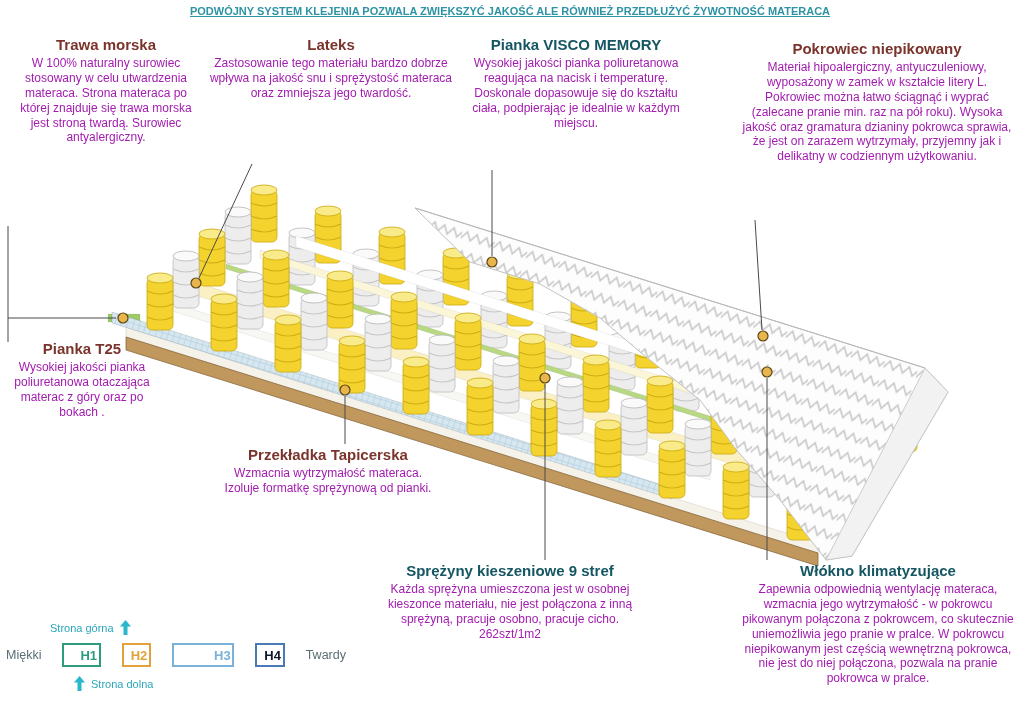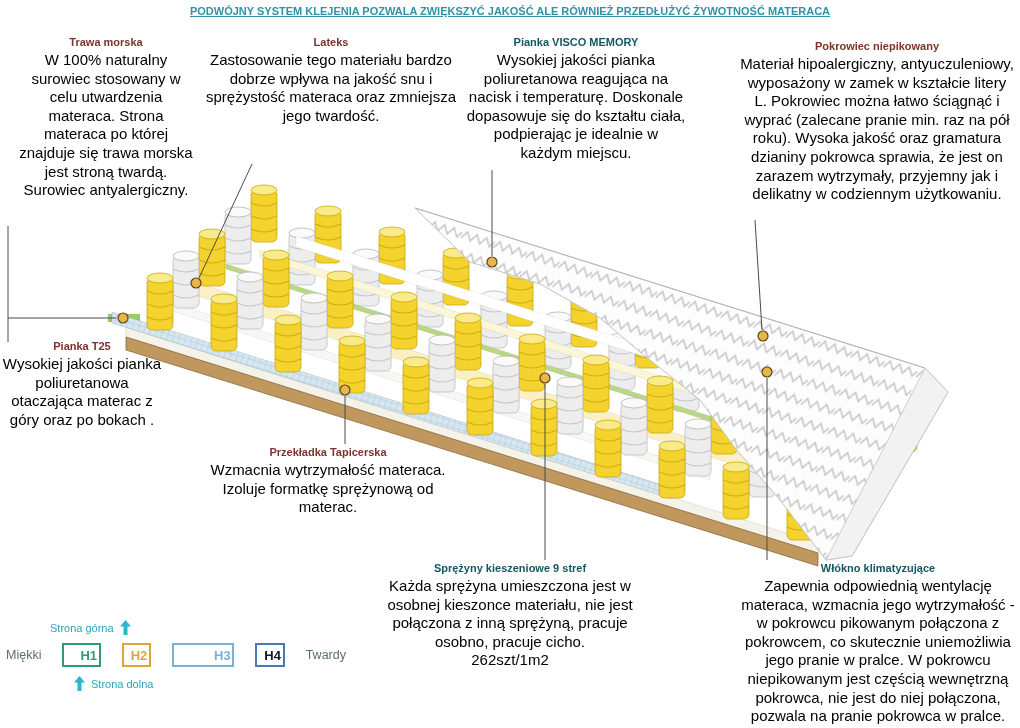--- a/index.html
+++ b/index.html
@@ -2,24 +2,24 @@
 <html><head>
 <meta charset="utf-8">
 <style>
   html,body{margin:0;padding:0;background:#fff;}
   .page{position:relative;width:1020px;height:728px;background:#fff;overflow:hidden;
         font-family:"Liberation Sans","DejaVu Sans",sans-serif;}
   .header{position:absolute;top:5px;left:0;width:100%;text-align:center;
           font-size:11px;font-weight:bold;color:#2e93a4;text-decoration:underline;}
   .mattress{position:absolute;left:0;top:0;width:1020px;height:728px;}
   .co{position:absolute;text-align:center;}
-  .co-title{font-size:11px;font-weight:bold;margin-bottom:3px;}
+  .co-title{font-size:15px;font-weight:bold;margin-bottom:3px;}
   .warm{color:#7b342b;}
   .cool{color:#155663;}
-  .co-body{font-size:15px;line-height:1.24;color:#000000;}
+  .co-body{font-size:12px;line-height:1.24;color:#a21caf;}
   #co-trawa{left:18px;top:36px;width:176px;}
   #co-lateks{left:198px;top:36px;width:266px;}
   #co-visco{left:466px;top:36px;width:220px;}
   #co-pokrowiec{left:740px;top:40px;width:274px;}
   #co-t25{left:0px;top:340px;width:164px;}
   #co-przekladka{left:208px;top:446px;width:240px;}
   #co-sprezyny{left:372px;top:562px;width:276px;}
   #co-wlokno{left:740px;top:562px;width:276px;}
   .scale{position:absolute;left:6px;top:620px;width:340px;font-size:11px;color:#2ba6bb;}
   .scale-top{margin-left:44px;display:flex;gap:6px;align-items:center;}
@@ -180,21 +180,21 @@
   </div>
 
   <div class="co" id="co-t25">
     <div class="co-title warm">Pianka T25</div>
     <div class="co-body">Wysokiej jakości pianka poliuretanowa otaczająca materac z góry oraz po bokach .</div>
   </div>
 
   <div class="co" id="co-przekladka">
     <div class="co-title warm">Przekładka Tapicerska</div>
     <div class="co-body">Wzmacnia wytrzymałość materaca.</div>
-    <div class="co-body">Izoluje formatkę sprężynową od materac.</div>
+    <div class="co-body">Izoluje formatkę sprężynową od pianki.</div>
   </div>
 
   <div class="co" id="co-sprezyny">
     <div class="co-title cool">Sprężyny kieszeniowe 9 stref</div>
     <div class="co-body">Każda sprężyna umieszczona jest w osobnej kieszonce materiału, nie jest połączona z inną sprężyną, pracuje osobno, pracuje cicho.</div>
     <div class="co-body">262szt/1m2</div>
   </div>
 
   <div class="co" id="co-wlokno">
     <div class="co-title cool">Włókno klimatyzujące</div>

